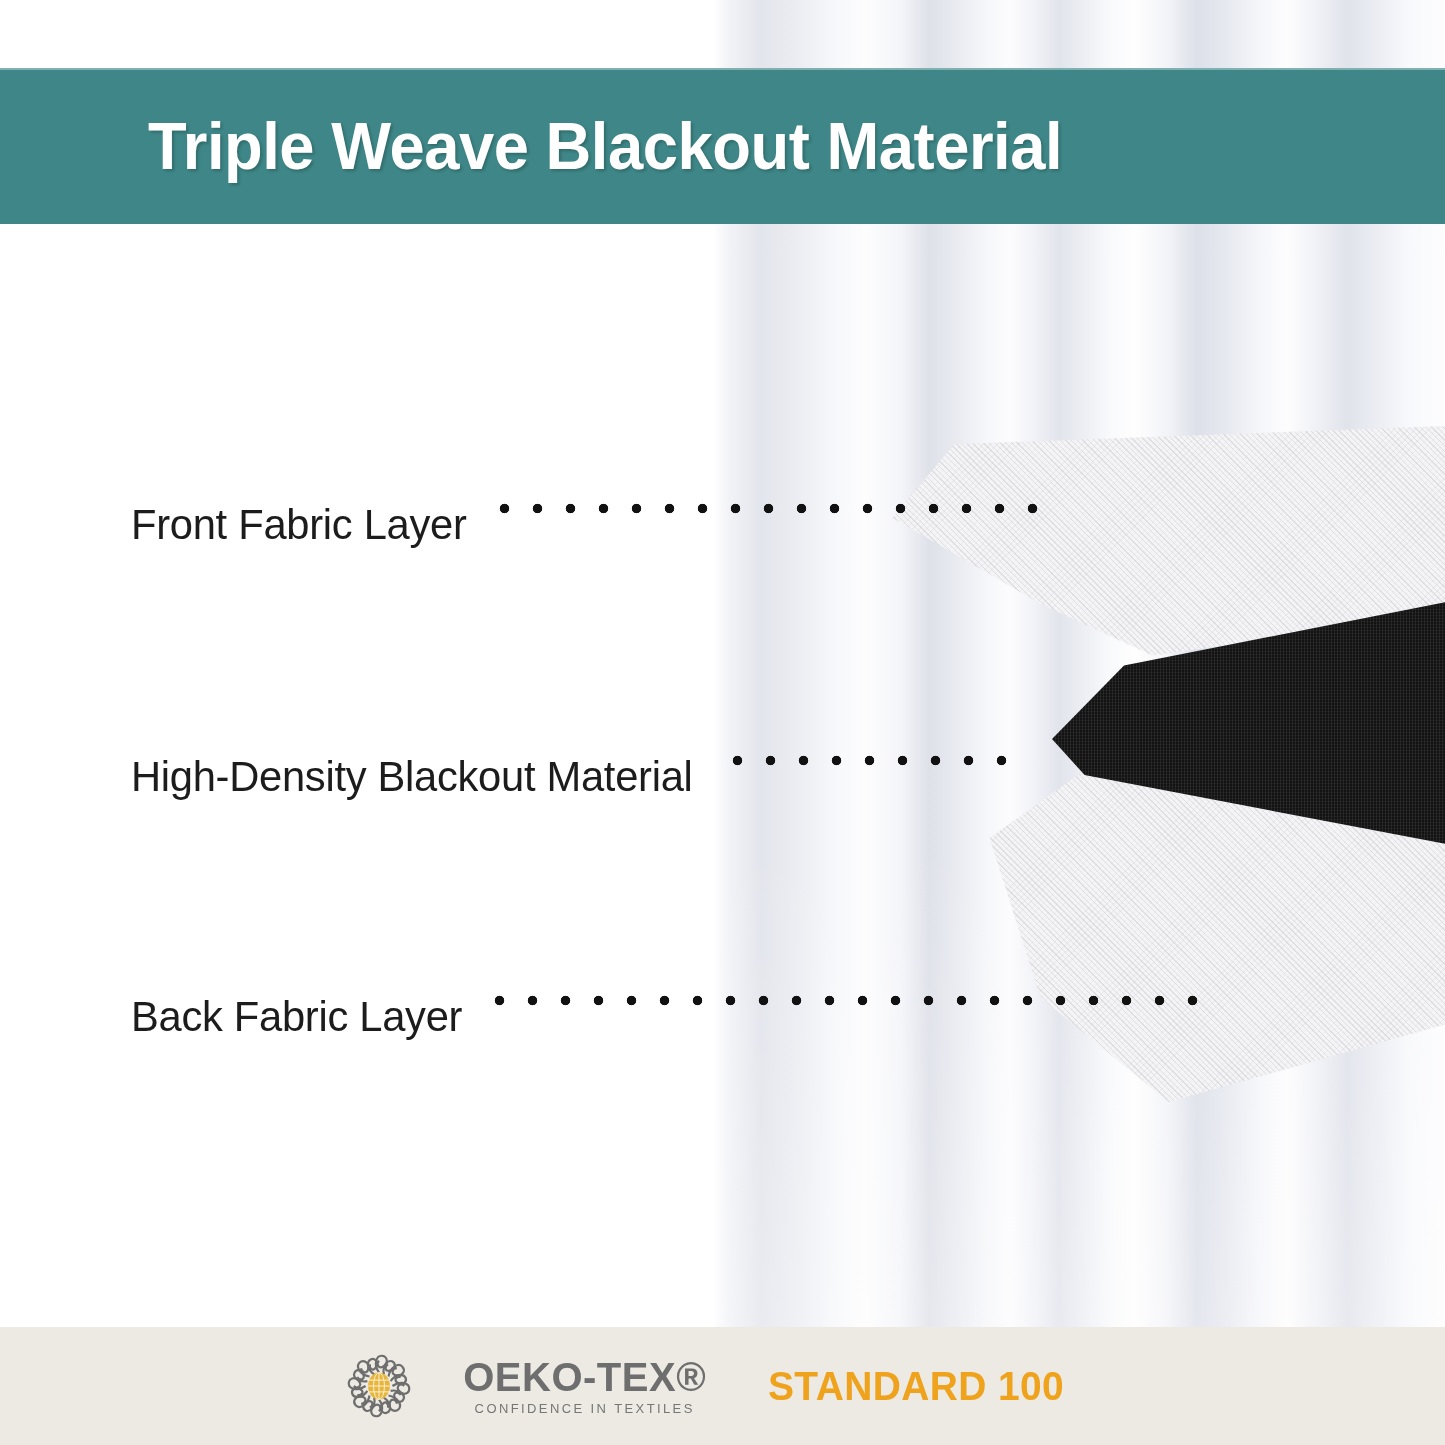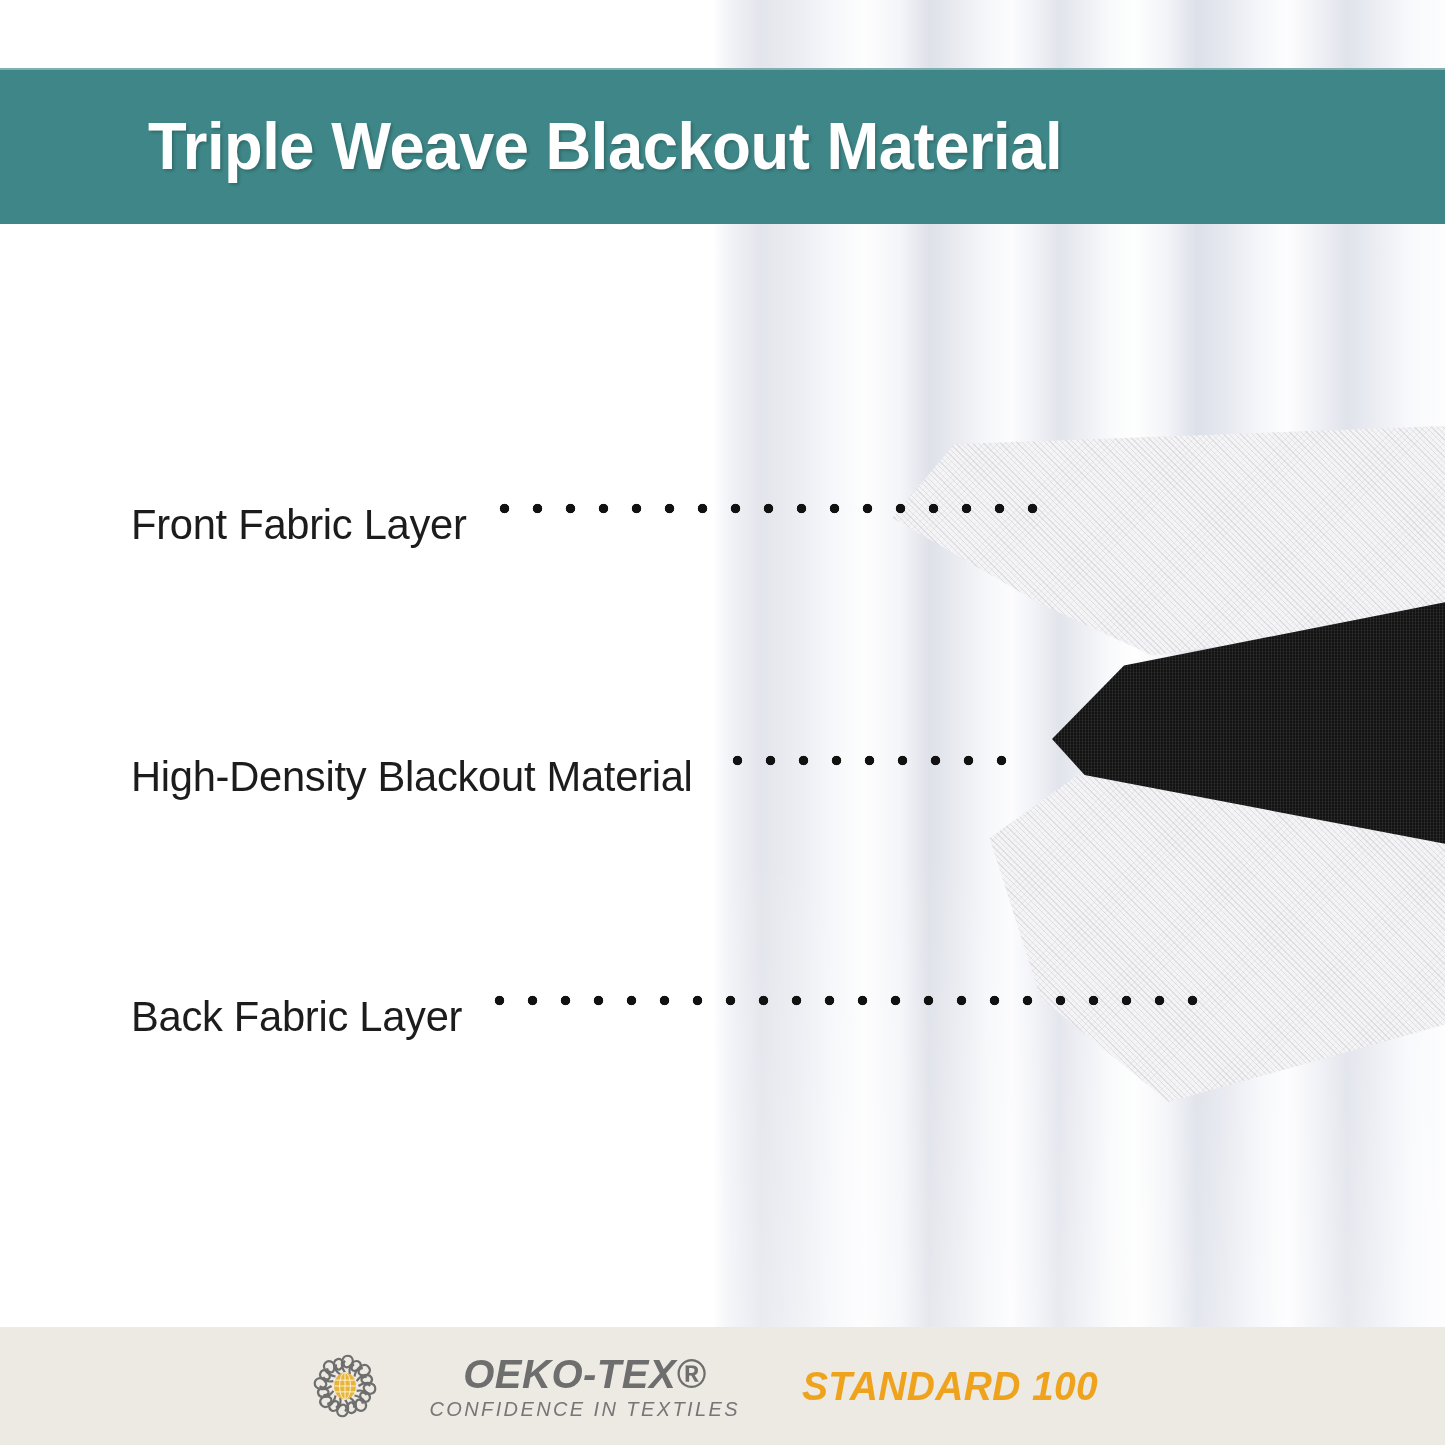--- a/index.html
+++ b/index.html
@@ -163,35 +163,34 @@
     background: #EDE9E3;
     display: flex;
     align-items: center;
     justify-content: center;
   }
   .footer-inner {
     display: flex;
     align-items: center;
     gap: 42px;
     transform: translateX(-14px);
-    font-style: italic;
   }
   .oeko-mark { width: 84px; height: 84px; display: block; }
   .oeko-text { display: flex; flex-direction: column; align-items: center; gap: 5px; }
   .oeko-name {
     color: #6E6E6E;
     font-size: 40px;
     font-weight: bold;
     letter-spacing: 0.5px;
     line-height: 1;
     white-space: nowrap;
   }
   .oeko-tagline {
     color: #767676;
-    font-size: 20px;
+    font-size: 13px;
     letter-spacing: 2.4px;
     line-height: 1;
     white-space: nowrap;
   }
   .standard-100 {
     color: #EFA31D;
     font-size: 41px;
     font-weight: bold;
     letter-spacing: 0.4px;
     white-space: nowrap;

